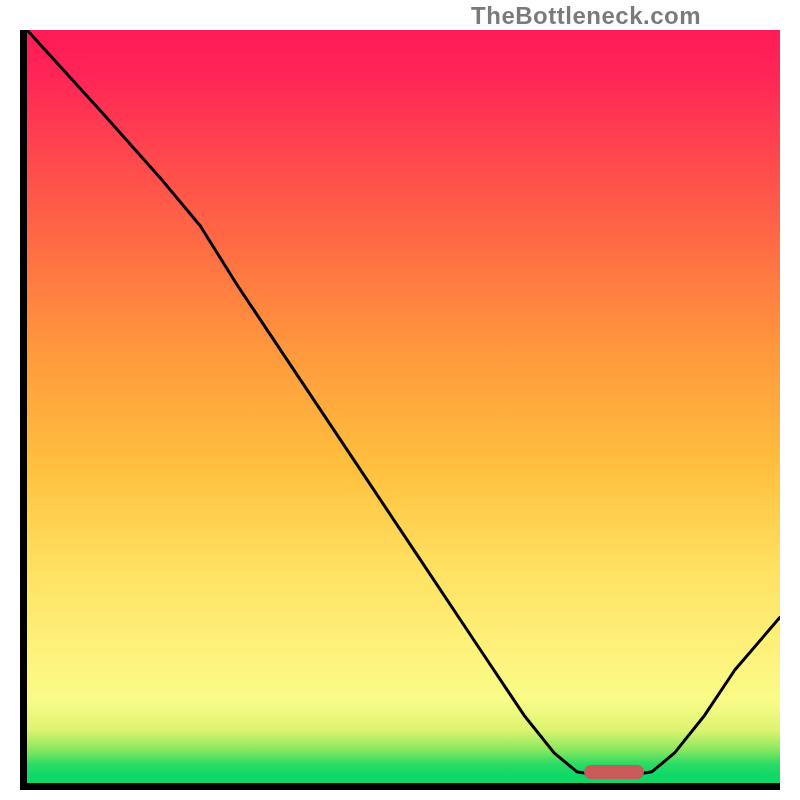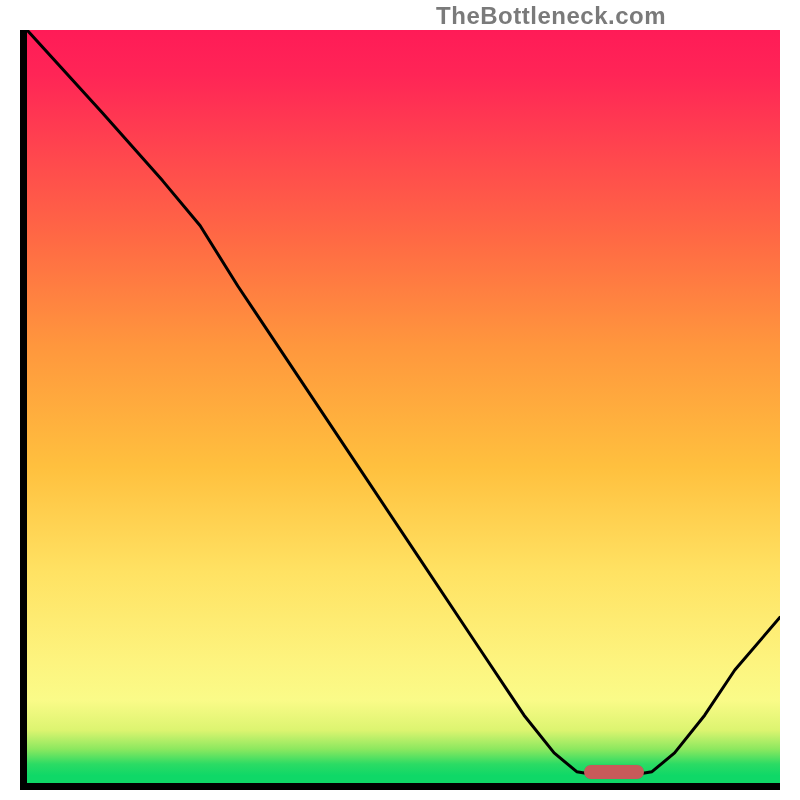--- a/index.html
+++ b/index.html
@@ -8,20 +8,21 @@
     width: 800px;
     height: 800px;
     background: #ffffff;
     font-family: Arial, Helvetica, sans-serif;
     overflow: hidden;
   }
   .container {
     position: relative;
     width: 676px;
     height: 800px;
+    padding-left: 35px;
   }
   .watermark {
     position: absolute;
     top: 2px;
     right: 10px;
     font-size: 24px;
     font-weight: bold;
     color: #7a7a7a;
     letter-spacing: 0.5px;
   }

